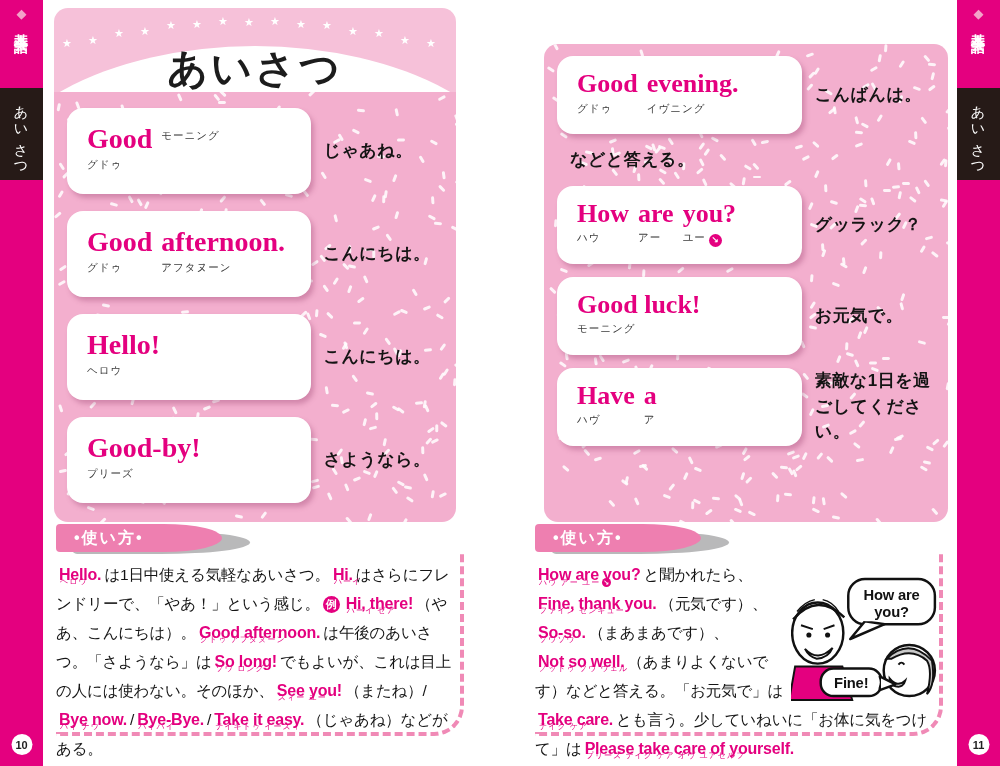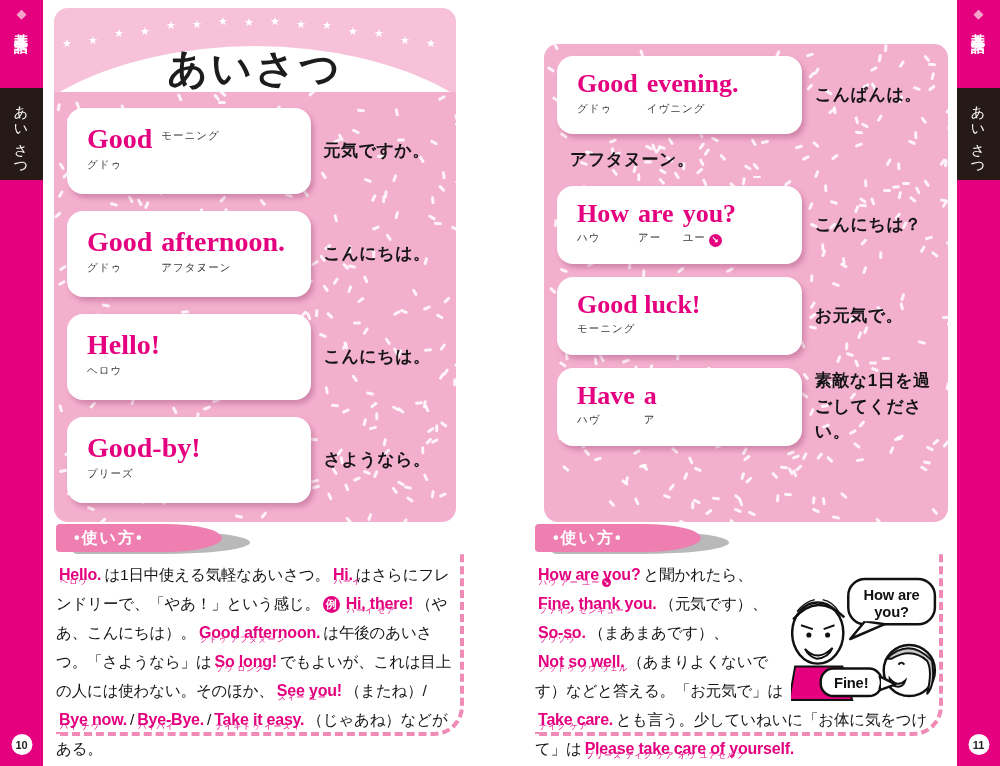--- a/index.html
+++ b/index.html
@@ -116,21 +116,21 @@
         <span class="star" style="left: 268px; top: 12.0179px;">★</span>
         <span class="star" style="left: 294px; top: 17.6597px;">★</span>
         <span class="star" style="left: 320px; top: 20.0207px;">★</span>
         <span class="star" style="left: 346px; top: 26.882px;">★</span>
         <span class="star" style="left: 372px; top: 30px;">★</span>
       </div>
     <div class="pattern-panel" id="left-pattern">
       <div class="phrase-list" id="left-phrases">
           <div class="phrase-row">
             <div class="card"><span class="word"><span class="w">Good</span><span class="kcard">グドゥ</span></span><span class="word"><span class="kcard">モーニング</span></span></div>
-            <div class="translation">元気ですか。</div>
+            <div class="translation">じゃあね。</div>
           </div>
           <div class="phrase-row">
             <div class="card"><span class="word"><span class="w">Good</span><span class="kcard">グドゥ</span></span><span class="word"><span class="w">afternoon.</span><span class="kcard">アフタヌーン</span></span></div>
             <div class="translation">こんにちは。</div>
           </div>
           <div class="phrase-row">
             <div class="card"><span class="word"><span class="w">Hello!</span><span class="kcard">ヘロウ</span></span></div>
             <div class="translation">こんにちは。</div>
           </div>
           <div class="phrase-row">
@@ -441,25 +441,25 @@
       </div>
   </div>
 
   <div class="panel-right" id="right-pattern">
     <div class="phrase-list" id="right-phrases">
         <div class="phrase-row">
           <div class="card"><span class="word"><span class="w">Good</span><span class="kcard">グドゥ</span></span><span class="word"><span class="w">evening.</span><span class="kcard">イヴニング</span></span></div>
           <div class="translation">こんばんは。</div>
         </div>
         <div class="phrase-row">
-          <div class="translation">アフタヌーン。</div>
+          <div class="translation">などと答える。</div>
         </div>
         <div class="phrase-row">
           <div class="card"><span class="word"><span class="w">How</span><span class="kcard">ハウ</span></span><span class="word"><span class="w">are</span><span class="kcard">アー</span></span><span class="word"><span class="w">you?</span><span class="kcard">ユー<span class="card-int">↘</span></span></span></div>
-          <div class="translation">こんにちは？</div>
+          <div class="translation">グッラック？</div>
         </div>
         <div class="phrase-row">
           <div class="card"><span class="word"><span class="w">Good luck!</span><span class="kcard">モーニング</span></span></div>
           <div class="translation">お元気で。</div>
         </div>
         <div class="phrase-row">
           <div class="card"><span class="word"><span class="w">Have</span><span class="kcard">ハヴ</span></span><span class="word"><span class="w">a</span><span class="kcard">ア</span></span></div>
           <div class="translation">素敵な1日を過ごしてください。</div>
         </div>
       </div>

